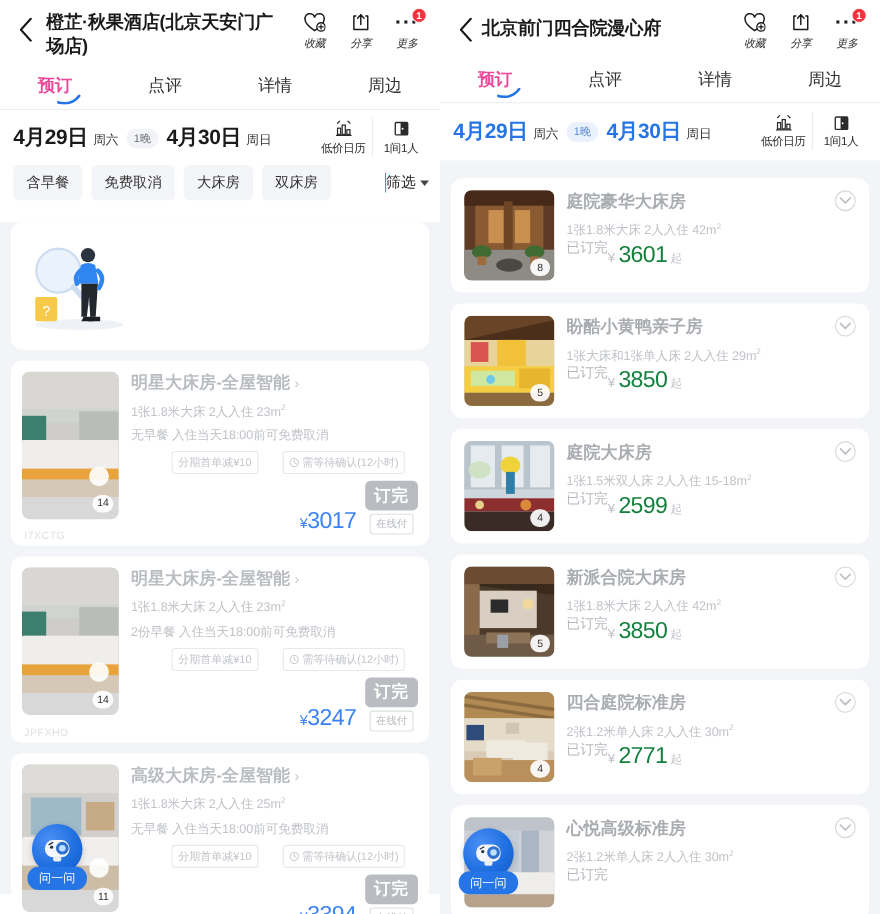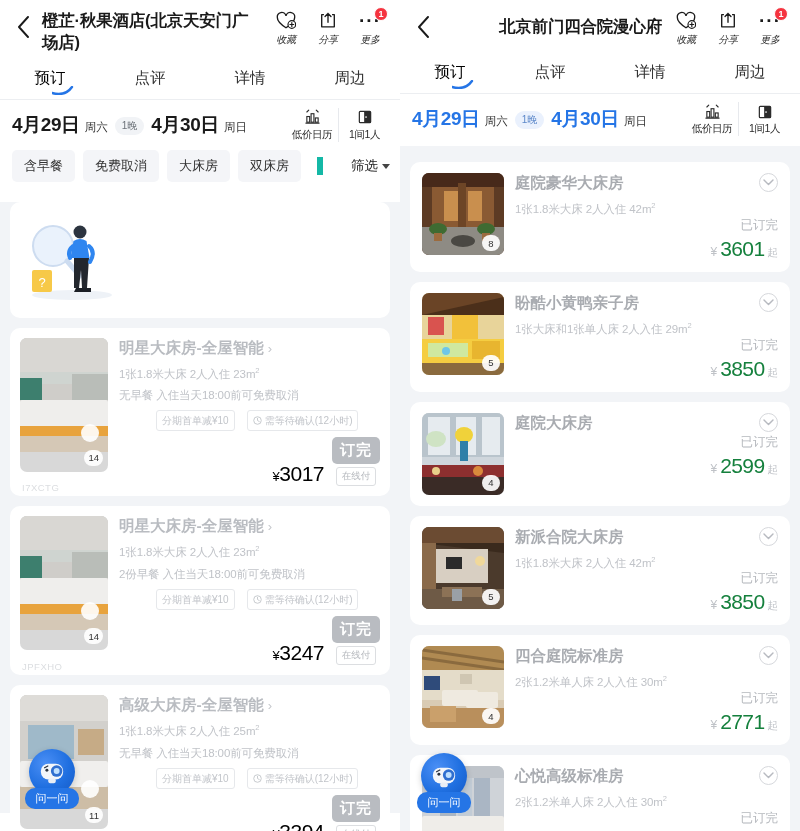--- a/index.html
+++ b/index.html
@@ -16,21 +16,21 @@
   .hdr { display: flex; align-items: flex-start; padding: 6px 10px 2px 8px; background: #fff; }
   .back-btn {
     width: 30px; height: 42px; display: flex; align-items: center; justify-content: center;
     flex: 0 0 30px; cursor: pointer;
   }
   .back-btn svg { display:block; }
   .hdr-title {
     flex: 1 1 auto; font-size: 16.5px; font-weight: bold; color: #1a1a1a;
     line-height: 1.32; padding: 4px 4px 0 4px; letter-spacing: -0.2px;
   }
-  .panel.right .hdr-title { text-align: right; padding-top: 10px; padding-left:0; }
+  .panel.right .hdr-title { text-align: left; padding-top: 10px; padding-left:0; }
   .hdr-actions { display: flex; flex: 0 0 auto; gap: 2px; padding-top: 4px; }
   .hdr-act {
     width: 40px; display: flex; flex-direction: column; align-items: center;
     position: relative; cursor: pointer;
   }
   .hdr-act .ic { height: 21px; display: flex; align-items: center; justify-content: center; }
   .hdr-act .lb { font-size: 10px; color: #2b2b2b; margin-top: 2px; letter-spacing:-0.3px;font-style:italic; }
   .dots { font-size: 19px; line-height: 14px; color: #1a1a1a; letter-spacing: 1px; font-weight: bold; }
   .badge-dot {
     position: absolute; top: -3px; right: 2px; min-width: 14px; height: 14px;
@@ -38,21 +38,21 @@
     display: flex; align-items: center; justify-content: center; padding: 0 3px;
     border: 1.2px solid #fff; font-weight: bold;
   }
 
   
   .tabs { display: flex; background: #fff; padding: 4px 0 0 0; }
   .tab {
     flex: 1; text-align: center; font-size: 15.5px; color: #333; padding: 8px 0 10px 0;
     position: relative; cursor: pointer;
   }
-  .tab.active { color: #000000; font-weight: normal; }
+  .tab.active { color: #ec4899; font-weight: bold; }
   .tab.active .swoosh {
     position: absolute; left: 50%; margin-left: 2px; bottom: 4px; width: 22px; height: 9px;
   }
   .hdr-sep { height: 1px; background: #eceef1; }
 
   
   .datebar {
     display: flex; align-items: center; background: #fff; padding: 8px 10px 6px 12px;
   }
   .dates { flex: 1 1 auto; display: flex; align-items: baseline; gap: 5px; }
@@ -75,22 +75,22 @@
   .date-opt .lb { font-size: 10.5px; color: #2b2b2b; margin-top: 1px; letter-spacing: -0.4px; }
 
   
   .filters { display: flex; align-items: center; background: #fff; padding: 2px 10px 12px 12px; }
   .chips { flex: 1 1 auto; display: flex; gap: 8px; }
   .chip {
     background: #f4f5f8; border-radius: 5px; font-size: 13px; color: #333;
     padding: 7px 12px; cursor: pointer; white-space: nowrap;
   }
   .filter-btn {
-    flex: 0 0 auto; font-size: 13.5px; color: #222; cursor: pointer; padding-left: 28px;
-    border-left: 6px solid #14b8a6; display: flex; align-items: center; gap: 4px;
+    flex: 0 0 auto; font-size: 13.5px; color: #222; cursor: pointer; padding-left: 0;
+    border-left: 1px solid #14b8a6; display: flex; align-items: center; gap: 4px;
   }
   .caret { width: 0; height: 0; border-left: 4px solid transparent; border-right: 4px solid transparent;
            border-top: 5px solid #444; position: relative; top: 1px; }
 
   
   .body { background: #f2f4f7; padding: 0 10px; height: calc(831px - 220px); }
   .panel.right .body { height: calc(831px - 150px); padding-top: 6px; }
 
   
   .notice {
@@ -122,38 +122,38 @@
     display: flex; align-items: center; justify-content: center; padding: 0 4px;
   }
   .panel.right .cnt-pill { right:4px; bottom:4px; }
   .rcode { position: absolute; left: 12px; bottom: 3px; font-size: 9.5px; color: #dcdee1; letter-spacing: .5px; }
   .rinfo { flex: 1 1 auto; min-width: 0; }
   .rname { font-size: 15.5px; font-weight: bold; color: #b9bcc1; display: flex; align-items: center; gap: 4px; }
   .panel.right .rname { color: #a9acb1; font-weight: bold; }
   .rname .chev { font-size: 13px; color: #c5c8cc; font-weight: normal; }
   .rmeta { font-size: 11.5px; color: #c0c3c8; margin-top: 7px; letter-spacing: -0.1px; }
   .rmeta sup { font-size: 7.5px; }
-  .rtags { display: flex; gap: 12px; margin-top: 7px; padding-left: 37px; }
+  .rtags { display: flex; gap: 22px; margin-top: 7px; padding-left: 37px; }
   .rtag {
     border: 1px solid #e6e8eb; color: #c2c5ca; font-size: 10px; border-radius: 3px;
     padding: 2.5px 5px; display: flex; align-items: center; gap: 3px; white-space: nowrap;
   }
   .rprice-row { display: flex; align-items: flex-end; justify-content: flex-end; gap: 8px; margin-top: 6px; }
-  .rprice { font-size: 21px; color: #000000; font-weight: normal; letter-spacing: -0.5px; }
+  .rprice { font-size: 21px; color: #3b82f6; font-weight: normal; letter-spacing: -0.5px; }
   .rprice .yen { font-size: 13px; }
   .soldout-wrap { display: flex; flex-direction: column; align-items: center; gap: 3px; }
   .soldout {
     background: #b9bcc1; color: #fff; font-size: 15px; font-weight: bold; border-radius: 5px;
     padding: 4px 8px; letter-spacing: 1px;
   }
   .pay-tag { border: 1px solid #dcdee1; color: #b5b8bd; font-size: 9.5px; border-radius: 3px; padding: 2px 5px; }
 
   
   .panel.right .rcard { padding: 11px 12px; align-items: flex-start; }
-  .r-right { display: flex; flex-direction: column; align-items: flex-end; }
+  .r-right { display: flex; flex-direction: row; }
   .chev-circle {
     width: 19px; height: 19px; border-radius: 50%; border: 1.3px solid #d6d8dc;
     display: flex; align-items: center; justify-content: center; cursor: pointer; flex: 0 0 19px;
   }
   .sold-lb { font-size: 12.5px; color: #b5b8bd; }
   .r-pr { display: flex; align-items: baseline; gap: 3px; margin-top: 3px; }
   .r-pr .yen { font-size: 12px; color: #bfc2c7; }
   .r-pr .num { font-size: 21px; color: #15803d; letter-spacing: -0.6px; }
   .r-pr .qi { font-size: 10.5px; color: #bfc2c7; }
   .rhead { display: flex; align-items: flex-start; justify-content: space-between; }
@@ -640,20 +640,23 @@
           <div class="rhead">
             <div class="rname">
               <span>庭院大床房</span>
             </div>
             <span class="chev-circle">
               <svg width="11" height="7" viewBox="0 0 11 7">
                   <path d="M1 1 L5.5 5.6 L10 1" fill="none" stroke="#b7bac0" stroke-width="1.4" stroke-linecap="round" stroke-linejoin="round"></path>
                 </svg>
             </span>
           </div>
+          <div class="rmeta">
+            <span>1张1.5米双人床  2人入住  15-18</span><span>m</span><sup>2</sup>
+          </div>
           <div class="r-right">
             <span class="sold-lb">已订完</span>
             <span class="r-pr">
               <span class="yen">¥</span>
               <span class="num">2599</span>
               <span class="qi">起</span>
             </span>
           </div>
         </div>
       </div>

